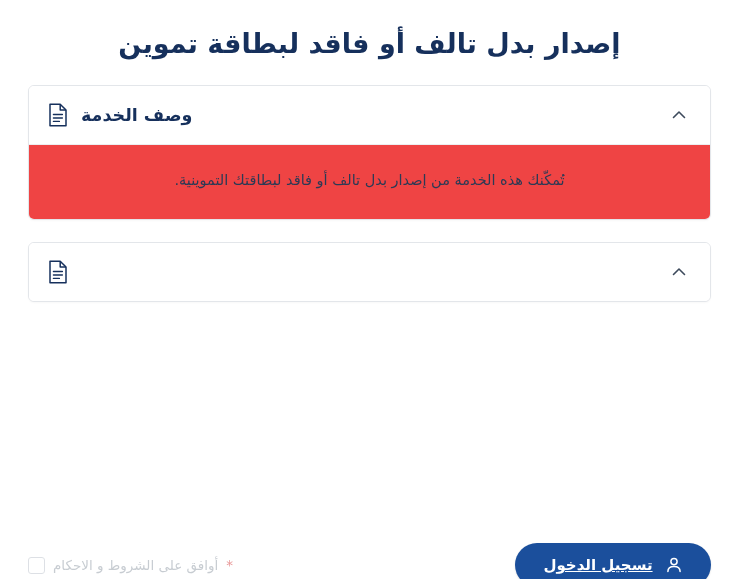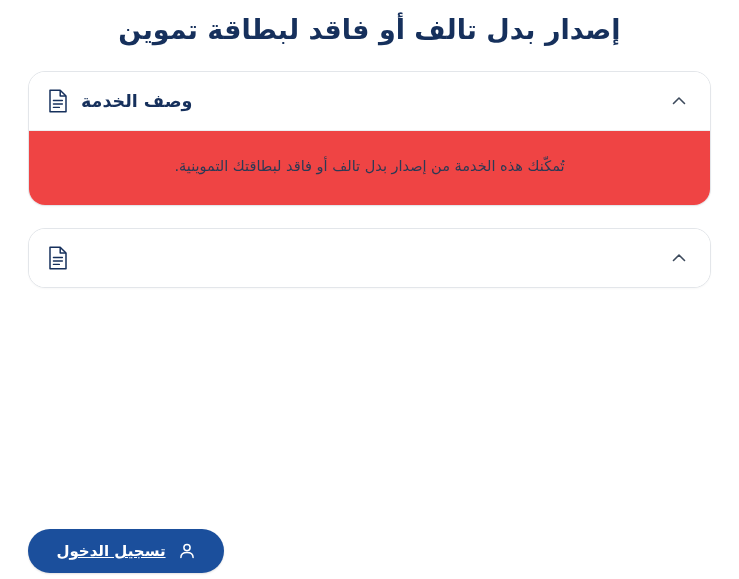--- a/index.html
+++ b/index.html
@@ -22,26 +22,26 @@
     padding: 0 28px;
     position: relative;
   }
   .page-title {
     font-size: 27px;
     font-weight: bold;
     color: #16305c;
     text-align: center;
     line-height: 1.45;
     padding: 8px 12px 0 12px;
-    margin: 2px;
+    margin: 16px;
     letter-spacing: 0;
   }
   .card {
     border: 1px solid #e3e6ea;
-    border-radius: 17px;
+    border-radius: 6px;
     background: #ffffff;
     margin-top: 22px;
     overflow: hidden;
     box-shadow: 0 1px 2px rgba(0,0,0,0.03);
   }
   .card-header {
     display: flex;
     align-items: center;
     justify-content: space-between;
     padding: 16px 18px;
@@ -184,20 +184,25 @@
             <path d="M3 2.2h10.2L19 8v15.8H3z" stroke="#16305c" stroke-width="1.5" stroke-linejoin="round" fill="none"></path>
             <path d="M13.2 2.2V8H19" stroke="#16305c" stroke-width="1.5" stroke-linejoin="round" fill="none"></path>
             <path d="M6.4 12.5h9M6.4 16h9M6.4 19.4h6" stroke="#16305c" stroke-width="1.3" stroke-linecap="round"></path>
           </svg>
         </span>
       </div>
     </div>
   </div>
 
   <div class="footer">
+    <div class="terms-check">
+      <span class="checkbox"></span>
+      <span>أوافق على الشروط و الاحكام</span>
+      <span class="req-star">*</span>
+    </div>
     <button class="login-btn">
       <span class="user-icon">
         <svg width="18" height="18" viewBox="0 0 18 18" fill="none" aria-hidden="true">
           <circle cx="9" cy="5.6" r="3.1" stroke="#ffffff" stroke-width="1.5"></circle>
           <path d="M2.9 15.6c0-3.2 2.7-5 6.1-5s6.1 1.8 6.1 5" stroke="#ffffff" stroke-width="1.5" stroke-linecap="round"></path>
         </svg>
       </span>
       <span>تسجيل الدخول</span>
     </button>
   </div>

